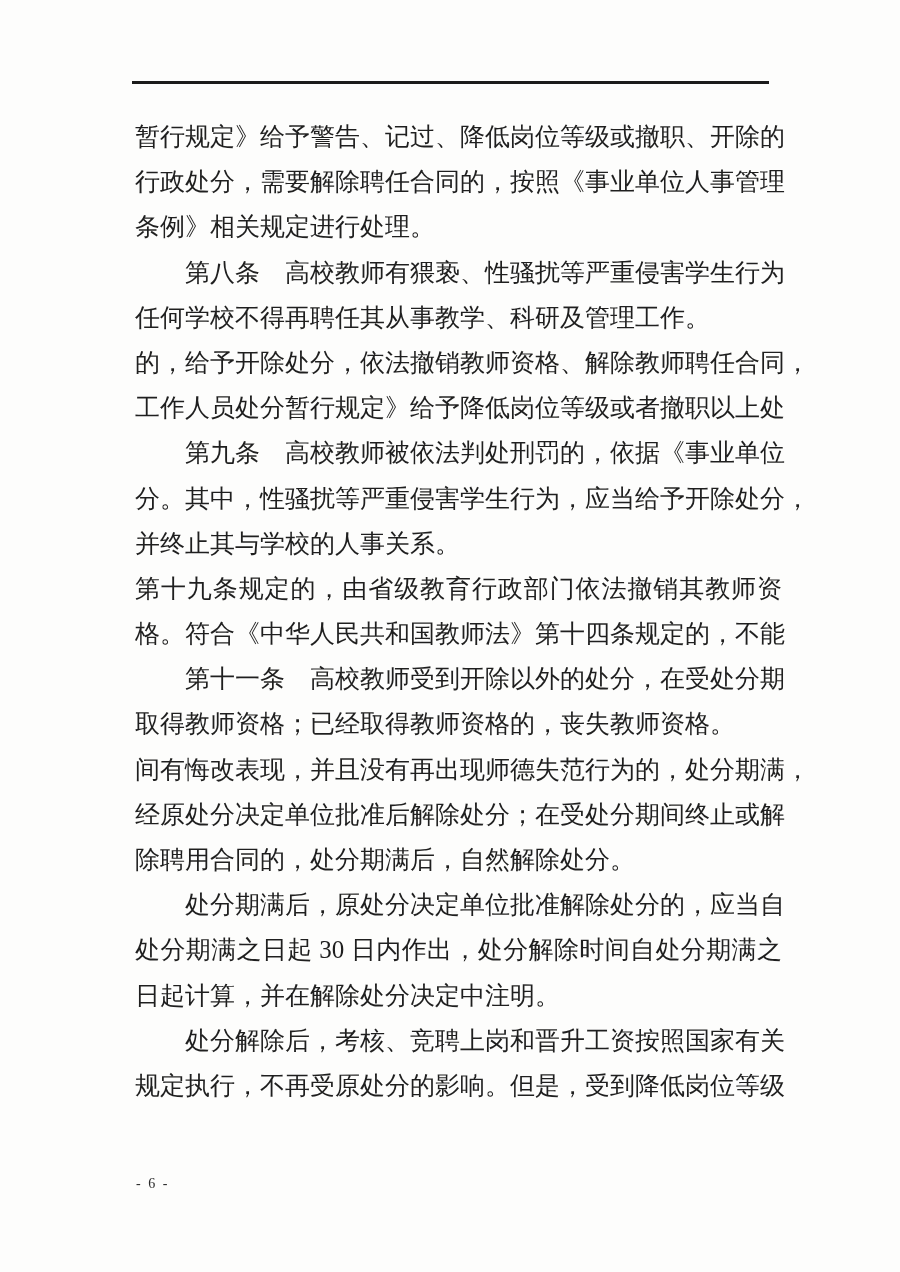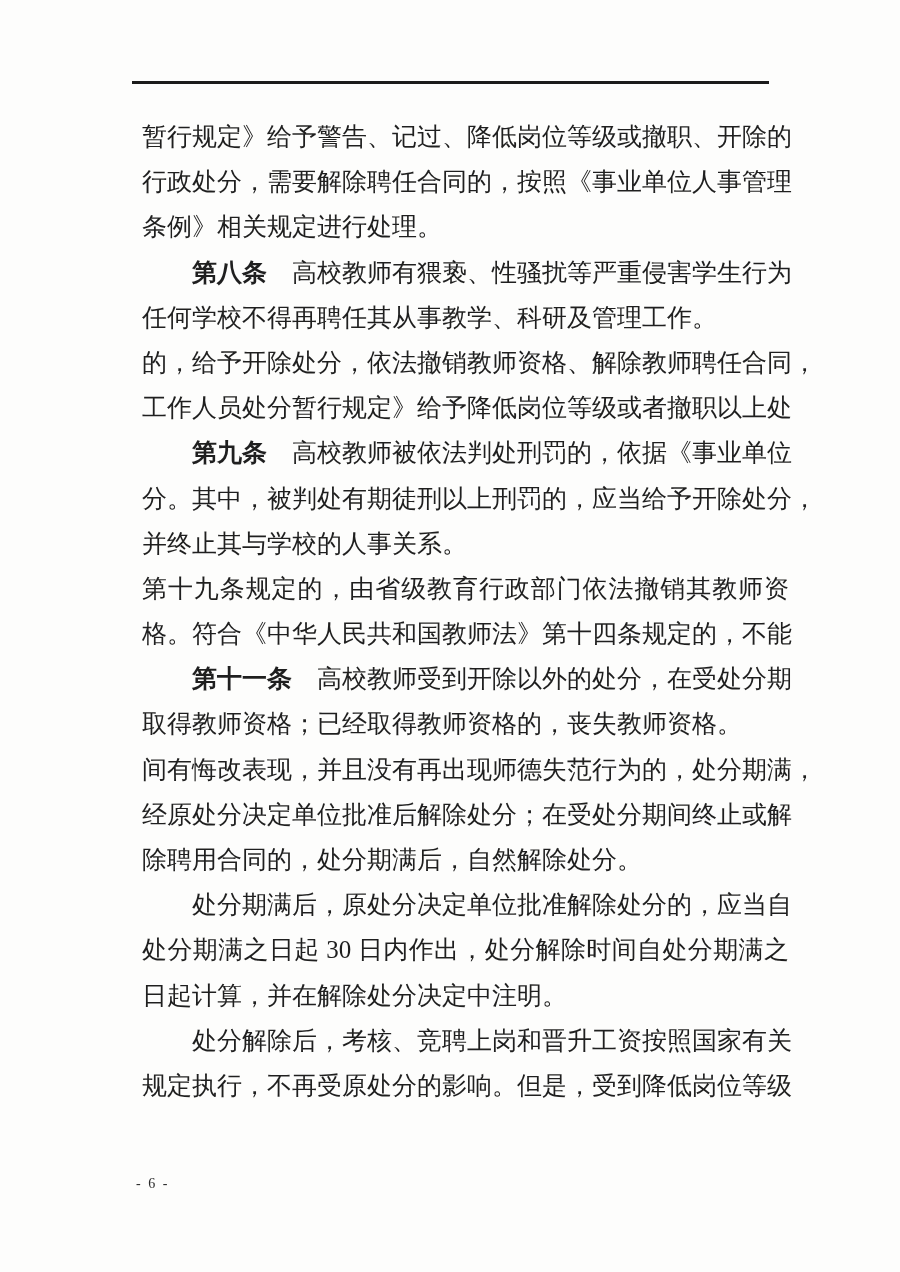--- a/index.html
+++ b/index.html
@@ -22,21 +22,21 @@
   .header-rule {
     position: absolute;
     left: 132px;
     top: 81px;
     width: 637px;
     height: 3px;
     background: #1b1b1b;
   }
   .text-block {
     position: absolute;
-    left: 142px;
+    left: 135px;
     top: 114px;
     width: 647px;
   }
   .line {
     box-sizing: border-box;
     width: 647px;
     height: 45.2px;
     line-height: 45.2px;
     font-size: 25px;
     white-space: nowrap;
@@ -48,21 +48,21 @@
   
   .line.end {
     text-align: right;
     text-align-last: left;
   }
   
   .line.indent {
     padding-left: 50px;
   }
   .art {
-    font-weight: 700;
+    font-weight: 400;
     font-family: "Liberation Sans", "DejaVu Sans", sans-serif;
   }
   .page-number {
     position: absolute;
     left: 136px;
     top: 1176px;
     font-size: 14px;
     letter-spacing: 2px;
     color: #2a2a2a;
     font-family: "Liberation Serif", "DejaVu Serif", serif;
@@ -75,21 +75,21 @@
   <div class="header-rule"></div>
   <main class="text-block" id="text-block">
       <div class="line"><span>暂行规定》给予警告、记过、降低岗位等级或撤职、开除的</span></div>
       <div class="line"><span>行政处分，需要解除聘任合同的，按照《事业单位人事管理</span></div>
       <div class="line end"><span>条例》相关规定进行处理。</span></div>
       <div class="line indent"><span class="art">第八条</span><span>　高校教师有猥亵、性骚扰等严重侵害学生行为</span></div>
       <div class="line end"><span>任何学校不得再聘任其从事教学、科研及管理工作。</span></div>
       <div class="line"><span>的，给予开除处分，依法撤销教师资格、解除教师聘任合同，</span></div>
       <div class="line"><span>工作人员处分暂行规定》给予降低岗位等级或者撤职以上处</span></div>
       <div class="line indent"><span class="art">第九条</span><span>　高校教师被依法判处刑罚的，依据《事业单位</span></div>
-      <div class="line"><span>分。其中，被判处有期徒刑以上刑罚的，应当给予开除处分，</span></div>
+      <div class="line"><span>分。其中，性骚扰等严重侵害学生行为，应当给予开除处分，</span></div>
       <div class="line end"><span>并终止其与学校的人事关系。</span></div>
       <div class="line"><span>第十九条规定的，由省级教育行政部门依法撤销其教师资</span></div>
       <div class="line"><span>格。符合《中华人民共和国教师法》第十四条规定的，不能</span></div>
       <div class="line indent"><span class="art">第十一条</span><span>　高校教师受到开除以外的处分，在受处分期</span></div>
       <div class="line end"><span>取得教师资格；已经取得教师资格的，丧失教师资格。</span></div>
       <div class="line"><span>间有悔改表现，并且没有再出现师德失范行为的，处分期满，</span></div>
       <div class="line"><span>经原处分决定单位批准后解除处分；在受处分期间终止或解</span></div>
       <div class="line end"><span>除聘用合同的，处分期满后，自然解除处分。</span></div>
       <div class="line indent"><span>处分期满后，原处分决定单位批准解除处分的，应当自</span></div>
       <div class="line"><span>处分期满之日起 30 日内作出，处分解除时间自处分期满之</span></div>

